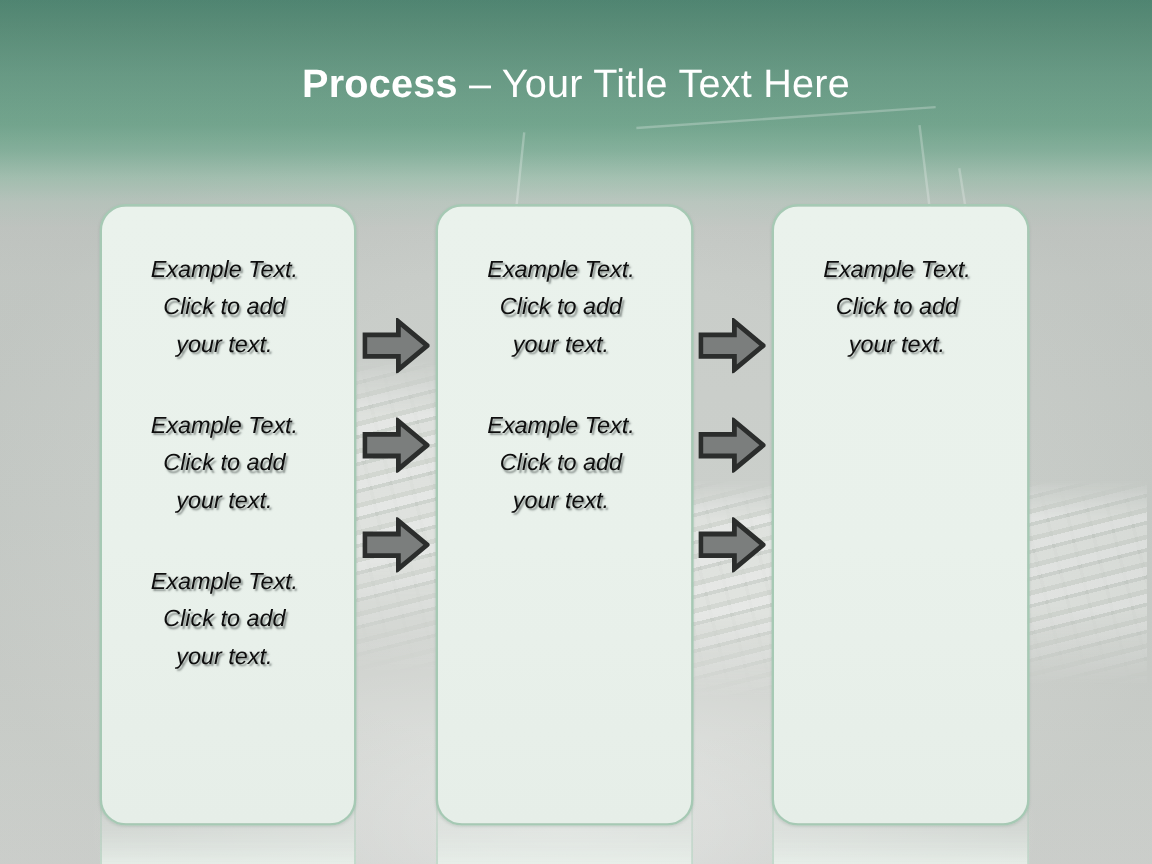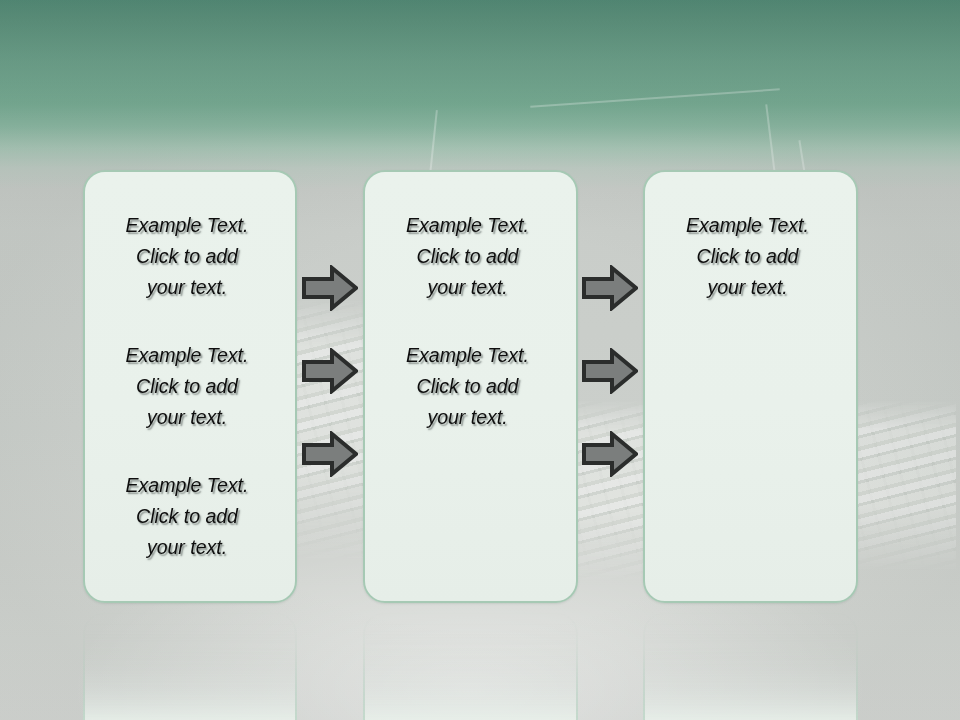--- a/index.html
+++ b/index.html
@@ -109,21 +109,21 @@
     letter-spacing: 0.2px;
     white-space: pre;
   }
   .title .t-bold { font-weight: bold; }
   .title .t-rest  { font-weight: normal; }
 
   
   .panel {
     position: absolute;
     top: 170px;
-    height: 433px;
+    height: 518px;
     background: linear-gradient(to bottom, #eaf2ec 0%, #e9f1eb 55%, #e6eee8 100%);
     border: 2px solid #a6c9b4;
     border-radius: 22px;
     box-sizing: border-box;
     box-shadow: 0 1px 2px rgba(90,110,100,0.16);
     padding: 38px 20px 0 14px;
   }
   .panel.p1 { left: 83px;  width: 214px; }
   .panel.p2 { left: 363px; width: 215px; }
   .panel.p3 { left: 643px; width: 215px; }
@@ -197,20 +197,21 @@
   <div class="bg-photo gap-a"></div>
   <div class="bg-photo gap-b"></div>
   <div class="bg-photo gap-c"></div>
 
   <div class="bg-vignette"></div>
 
   <div class="reflection r1"></div>
   <div class="reflection r2"></div>
   <div class="reflection r3"></div>
 
+  <div class="title"><span class="t-bold">Process</span><span class="t-rest"> – Your Title Text Here</span></div>
 
   <div class="panel p1">
     <p class="ptext">Example Text.
 Click  to add
 your text.</p>
     <p class="ptext">Example Text.
 Click  to add
 your text.</p>
     <p class="ptext">Example Text.
 Click  to add

